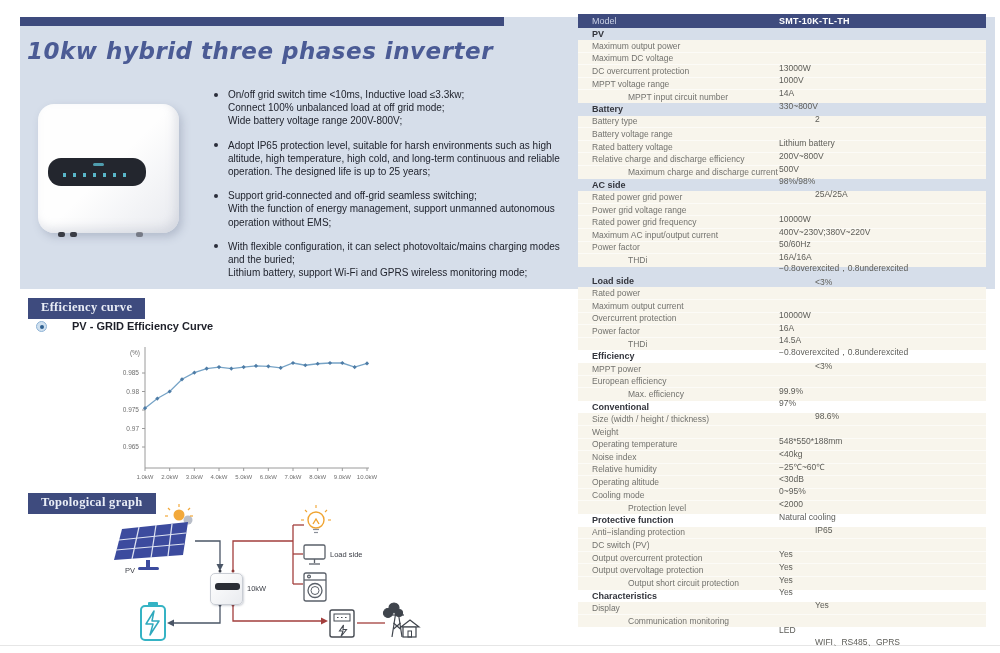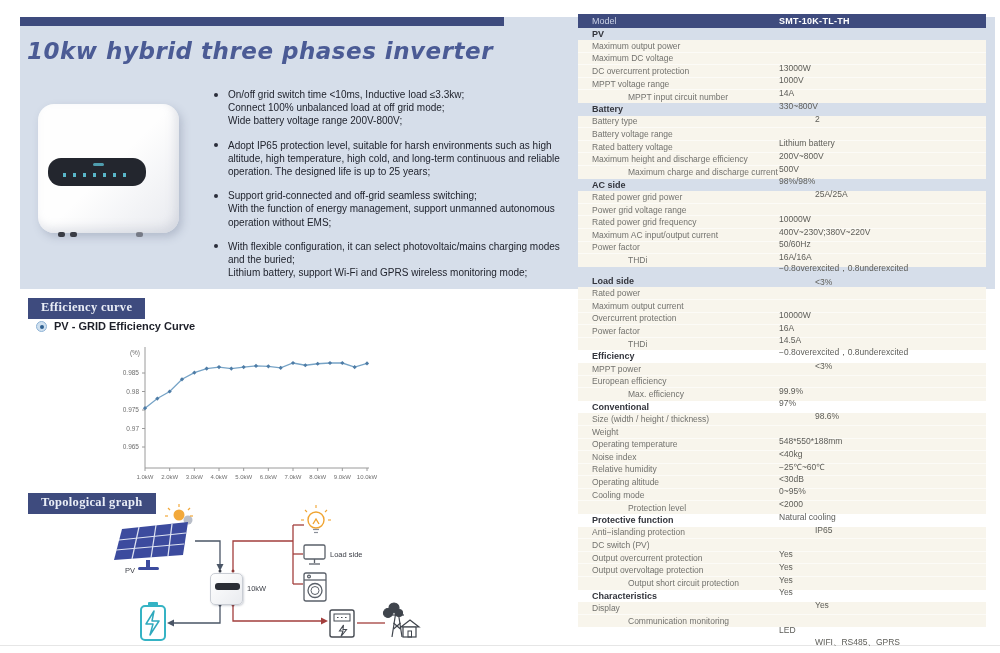--- a/index.html
+++ b/index.html
@@ -41,21 +41,21 @@
   .spec-row .lbl { flex:0 0 201px; padding-left:14px; }
   .spec-row .val { color:#5d5d58;margin-top:44px; }
   .spec-section.gap-top { margin-top:8px; }
 
   
   .badge { position:absolute; background:#3e4b7e; color:#e9edf6; font-family:"Liberation Serif", serif;
     font-size:12.5px; padding:2px 13px 4px; letter-spacing:.3px;font-weight:bold; }
   .badge.eff { left:28px; top:298px; }
   .badge.topo { left:28px; top:493px; }
 
-  .chart-subtitle { position:absolute; left:36px; top:320px; display:flex; align-items:center; gap:7px; }
+  .chart-subtitle { position:absolute; left:36px; top:320px; display:flex; align-items:center; gap:25px; }
   .radio-dot { width:11px; height:11px; border-radius:50%; background:#cfe0ef; border:1px solid #8fb3d6; position:relative; }
   .radio-dot::after { content:''; position:absolute; left:3px; top:3px; width:4px; height:4px; border-radius:50%; background:#2f5f8f; }
   .chart-subtitle span.txt { font-size:11px; font-weight:bold; color:#1e2029; }
 
   .eff-chart { position:absolute; left:72px; top:342px; }
 
   
   .topology { position:absolute; left:100px; top:503px; width:340px; height:148px; }
   .topo-label { position:absolute; font-size:7.5px; color:#3c3f47; }
   .lbl-pv { left:18px; top:63px; width:24px; text-align:center; }
@@ -144,21 +144,21 @@
           </div>
           <div class="spec-row">
             <span class="lbl">Battery voltage range</span>
             <span class="val">200V~800V</span>
           </div>
           <div class="spec-row">
             <span class="lbl">Rated battery voltage</span>
             <span class="val">500V</span>
           </div>
           <div class="spec-row">
-            <span class="lbl">Maximum height and discharge efficiency</span>
+            <span class="lbl">Relative charge and discharge efficiency</span>
             <span class="val">98%/98%</span>
           </div>
           <div class="spec-row">
             <span class="lbl">Maximum charge and discharge current</span>
             <span class="val">25A/25A</span>
           </div>
         </div>
       </div>
       <div class="spec-section">
         <div class="spec-section-title">AC side</div>

